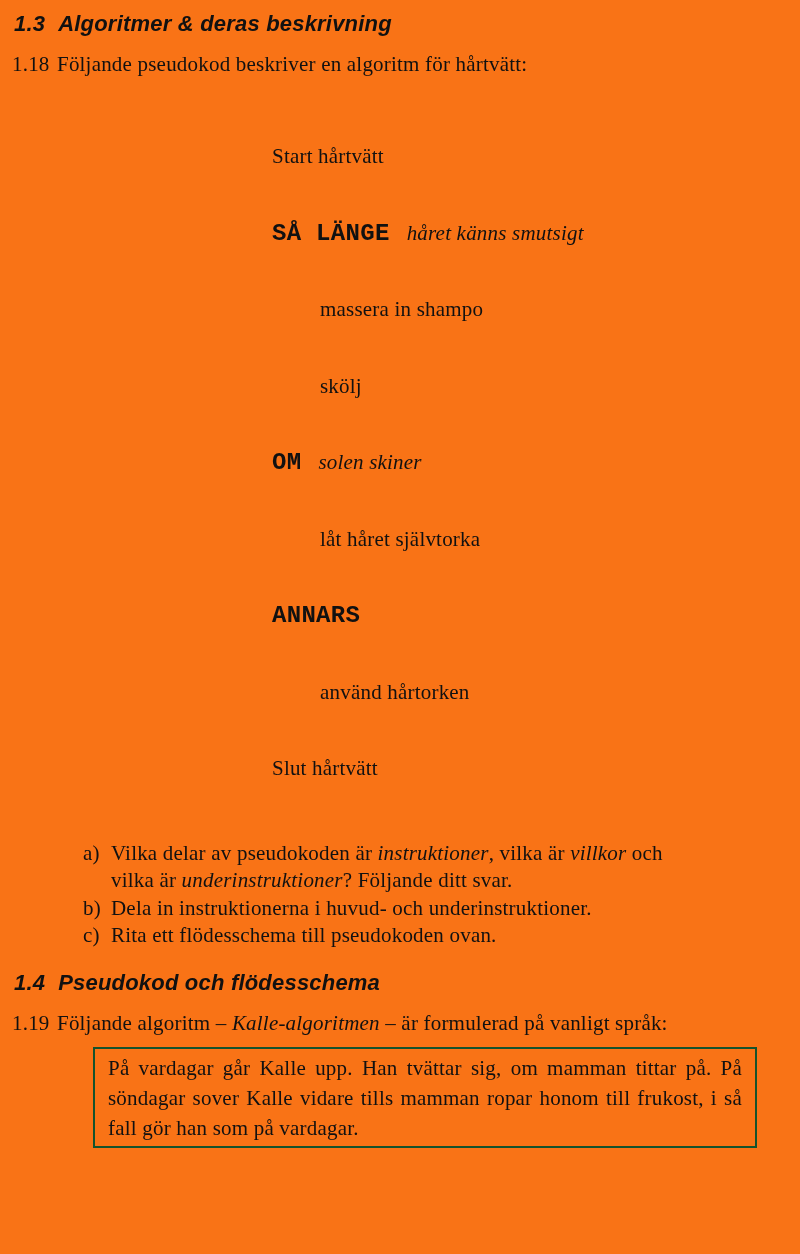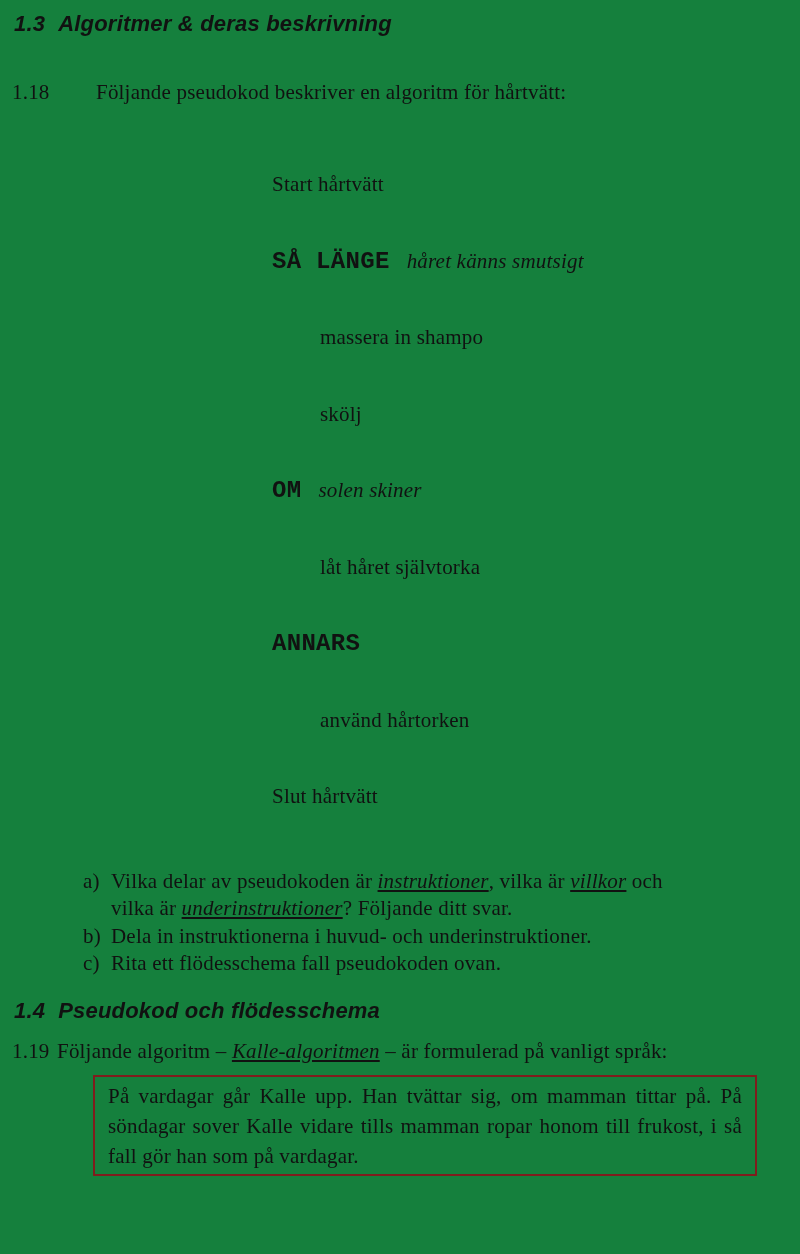--- a/index.html
+++ b/index.html
@@ -1,52 +1,52 @@
 <!DOCTYPE html>
 <html><head>
 <meta charset="utf-8">
 <style>
   html,body{margin:0;padding:0;background:#ffffff;}
   .page{
     width:800px;height:1254px;box-sizing:border-box;position:relative;overflow:hidden;
-    background:#15803d;color:#111111;
+    background:#f97316;color:#111111;
     font-family:"Liberation Serif",serif;font-size:21px;letter-spacing:0.2px;
     padding-top:10px;
   }
   
   .sec-head{
     font-family:"Liberation Sans",sans-serif;font-weight:bold;font-style:italic;
     font-size:22px;line-height:28px;margin-left:14px;letter-spacing:0.2px;
   }
   .sec-num{margin-right:13px;}
   
   .ex-row{display:flex;margin-left:12px;margin-right:10px;line-height:28px;}
   .ex-num{width:45px;flex:none;}
   .ex-intro{flex:1;}
-  .em{font-style:italic;text-decoration:underline;}
+  .em{font-style:italic;}
   
   .code{margin-left:272px;line-height:25.5px;white-space:pre-wrap;}
   .code-line{min-height:25.5px;}
   .ind{padding-left:48px;}
   .kw{font-family:"Liberation Mono",monospace;font-weight:bold;font-size:24px;letter-spacing:0.3px;}
   .kwgap{margin-right:17px;}
   .cond{font-style:italic;}
   
   .items{margin-left:83px;margin-right:4px;line-height:27.5px;}
   .item{display:flex;}
   .lbl{width:28px;flex:none;}
   .itxt{flex:1;}
   
   .box{
     margin-left:93px;width:664px;box-sizing:border-box;
-    border:2px solid #7f1d1d;padding:4px 13px 3px 13px;
+    border:2px solid #14532d;padding:4px 13px 3px 13px;
     line-height:30px;text-align:justify;
   }
   
-  #row118{margin-top:40px;gap:39px;}
+  #row118{margin-top:12px;}
   #code118{margin-top:15px;}
   #items118{margin-top:7px;}
   #head14{margin-top:19px;}
   #row119{margin-top:12px;}
   #box119{margin-top:10px;}
 </style>
 </head>
 <body>
 
 <div class="page">
@@ -76,21 +76,21 @@
     <div class="item">
       <span class="lbl">a)</span>
       <span class="itxt"><span>Vilka delar av pseudokoden är </span><i class="em">instruktioner</i><span>, vilka är </span><i class="em">villkor</i><span> och</span><br><span>vilka är </span><i class="em">underinstruktioner</i><span>? Följande ditt svar.</span></span>
     </div>
     <div class="item">
       <span class="lbl">b)</span>
       <span class="itxt">Dela in instruktionerna i huvud- och underinstruktioner.</span>
     </div>
     <div class="item">
       <span class="lbl">c)</span>
-      <span class="itxt">Rita ett flödesschema fall pseudokoden ovan.</span>
+      <span class="itxt">Rita ett flödesschema till pseudokoden ovan.</span>
     </div>
   </div>
 
   <div class="sec-head" id="head14">
     <span class="sec-num">1.4</span><span>Pseudokod och flödesschema</span>
   </div>
 
   <div class="ex-row" id="row119">
     <span class="ex-num">1.19</span>
     <span class="ex-intro"><span>Följande algoritm – </span><i class="em">Kalle-algoritmen</i><span> – är formulerad på vanligt språk:</span></span>

